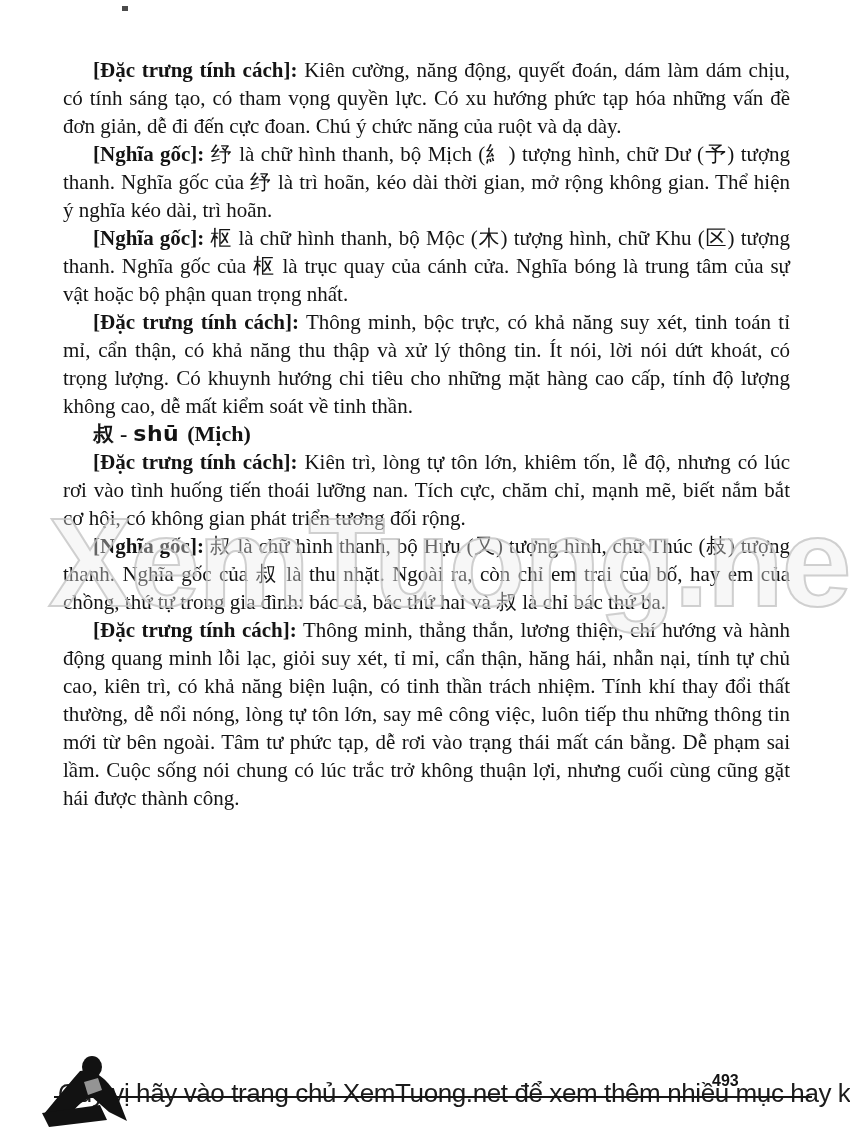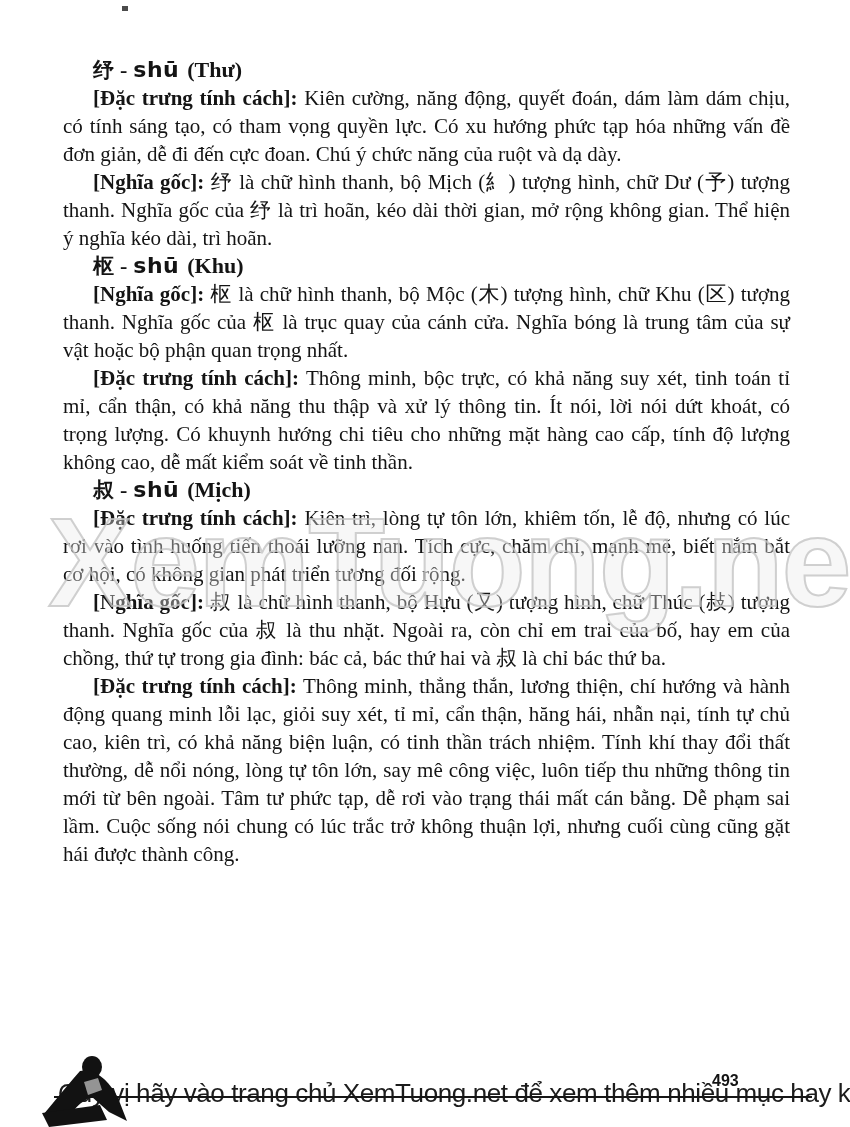--- a/index.html
+++ b/index.html
@@ -65,25 +65,23 @@
 </style>
 </head>
 <body>
 
 <div class="page">
 
   <div class="speck"></div>
 
   <div class="content">
 
-    <h2 class="entry-heading"><span class="hanzi">纾</span><span class="sep">-</span><span class="pinyin">shū</span><span class="reading">(Thư)</span></h2>
     <p class="para"><span class="label">[Đặc trưng tính cách]:</span> <span>Kiên cường, năng động, quyết đoán, dám làm dám chịu, có tính sáng tạo, có tham vọng quyền lực. Có xu hướng phức tạp hóa những vấn đề đơn giản, dễ đi đến cực đoan. Chú ý chức năng của ruột và dạ dày.</span></p>
     <p class="para"><span class="label">[Nghĩa gốc]:</span> <span>纾 là chữ hình thanh, bộ Mịch (糹) tượng hình, chữ Dư (予) tượng thanh. Nghĩa gốc của 纾 là trì hoãn, kéo dài thời gian, mở rộng không gian. Thể hiện ý nghĩa kéo dài, trì hoãn.</span></p>
 
-    <h2 class="entry-heading"><span class="hanzi">枢</span><span class="sep">-</span><span class="pinyin">shū</span><span class="reading">(Khu)</span></h2>
     <p class="para"><span class="label">[Nghĩa gốc]:</span> <span>枢 là chữ hình thanh, bộ Mộc (木) tượng hình, chữ Khu (区) tượng thanh. Nghĩa gốc của 枢 là trục quay của cánh cửa. Nghĩa bóng là trung tâm của sự vật hoặc bộ phận quan trọng nhất.</span></p>
     <p class="para"><span class="label">[Đặc trưng tính cách]:</span> <span>Thông minh, bộc trực, có khả năng suy xét, tinh toán tỉ mỉ, cẩn thận, có khả năng thu thập và xử lý thông tin. Ít nói, lời nói dứt khoát, có trọng lượng. Có khuynh hướng chi tiêu cho những mặt hàng cao cấp, tính độ lượng không cao, dễ mất kiểm soát về tinh thần.</span></p>
 
     <h2 class="entry-heading"><span class="hanzi">叔</span><span class="sep">-</span><span class="pinyin">shū</span><span class="reading">(Mịch)</span></h2>
     <p class="para"><span class="label">[Đặc trưng tính cách]:</span> <span>Kiên trì, lòng tự tôn lớn, khiêm tốn, lễ độ, nhưng có lúc rơi vào tình huống tiến thoái lưỡng nan. Tích cực, chăm chỉ, mạnh mẽ, biết nắm bắt cơ hội, có không gian phát triển tương đối rộng.</span></p>
     <p class="para"><span class="label">[Nghĩa gốc]:</span> <span>叔 là chữ hình thanh, bộ Hựu (又) tượng hình, chữ Thúc (敊) tượng thanh. Nghĩa gốc của 叔 là thu nhặt. Ngoài ra, còn chỉ em trai của bố, hay em của chồng, thứ tự trong gia đình: bác cả, bác thứ hai và 叔 là chỉ bác thứ ba.</span></p>
 
     <p class="para"><span class="label">[Đặc trưng tính cách]:</span> <span>Thông minh, thẳng thắn, lương thiện, chí hướng và hành động quang minh lỗi lạc, giỏi suy xét, tỉ mỉ, cẩn thận, hăng hái, nhẫn nại, tính tự chủ cao, kiên trì, có khả năng biện luận, có tinh thần trách nhiệm. Tính khí thay đổi thất thường, dễ nổi nóng, lòng tự tôn lớn, say mê công việc, luôn tiếp thu những thông tin mới từ bên ngoài. Tâm tư phức tạp, dễ rơi vào trạng thái mất cán bằng. Dễ phạm sai lầm. Cuộc sống nói chung có lúc trắc trở không thuận lợi, nhưng cuối cùng cũng gặt hái được thành công.</span></p>
 
   </div>

